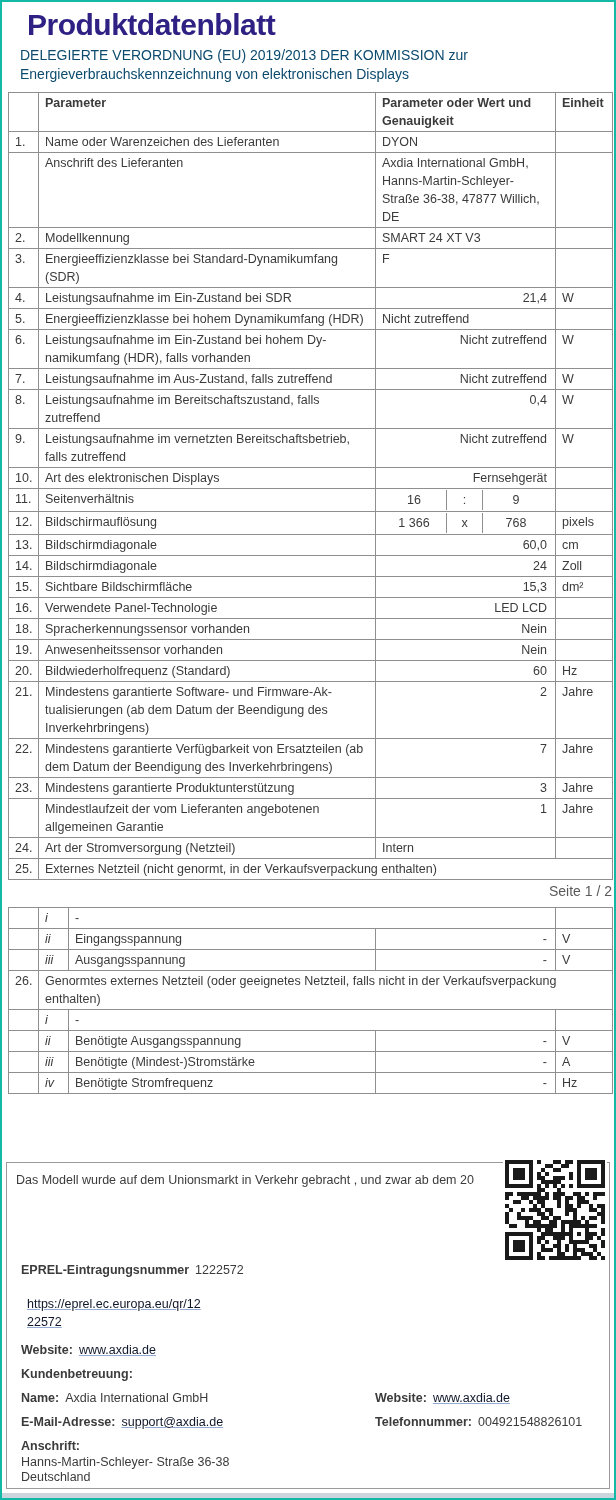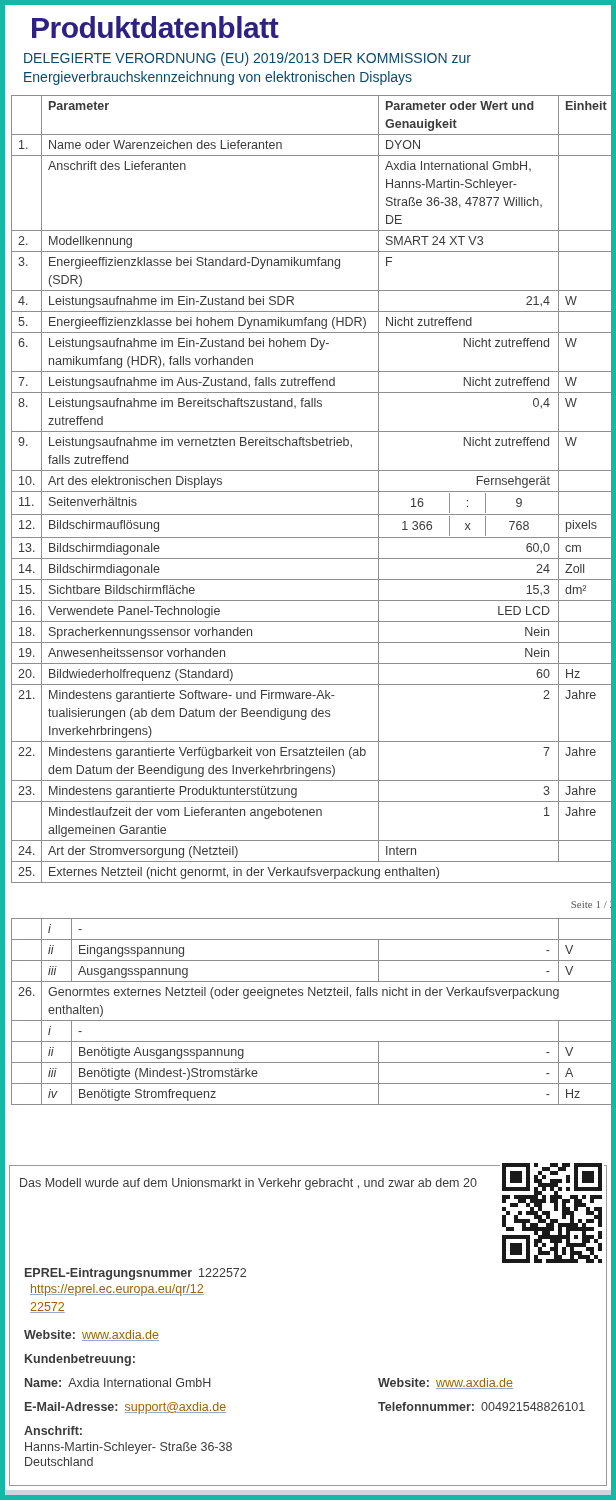--- a/index.html
+++ b/index.html
@@ -1,18 +1,18 @@
 <!DOCTYPE html>
 <html><head>
 <meta charset="utf-8">
 <style>
   * { margin:0; padding:0; box-sizing:border-box; }
   body { background:#fff; font-family:"Liberation Sans","DejaVu Sans",sans-serif; color:#3b3b3b; }
   .page { position:relative; width:616px; height:1500px; background:#fff;
-          border:5px solid #14b8a6; overflow:hidden; }
+          border:2px solid #14b8a6; overflow:hidden; }
 
   .doc-title { margin:6px 0 4px 25px; font-size:30px; font-weight:bold; letter-spacing:-0.5px; }
   .subtitle { margin-left:18px; font-size:14px; line-height:19px; color:#0c4a6e; }
 
   table.spec { border-collapse:collapse; table-layout:fixed; width:604px; margin:8px 0 0 6px;
                font-size:12.5px; }
   table.spec td { border:1px solid #8f8f8f; vertical-align:top; line-height:18px;
                   padding:1px 6px; overflow:hidden; }
   table.spec thead td { font-weight:bold; }
   td.td-num { padding:1px 2px 1px 4px; }
@@ -20,36 +20,36 @@
   td.td-value.right { text-align:right; padding-right:8px; }
   td.td-value.left { text-align:left; }
   td.td-unit { padding-left:5px; }
   td.no-pad { padding:0; }
   .triple { display:flex; align-items:flex-end; }
   .triple .part { line-height:18px; padding:1px 0; text-align:center; }
   .triple .p0 { width:64px; }
   .triple .p1 { width:37px; border-left:1px solid #8f8f8f; border-right:1px solid #8f8f8f; }
   .triple .p2 { flex:1; }
 
-  .page-indicator { width:610px; text-align:right; font-size:11px; color:#5a5a5a; margin-top:15px;font-family:Liberation Serif, serif; }
+  .page-indicator { width:610px; text-align:right; font-size:14px; color:#5a5a5a; margin-top:3px; }
   .t2 { margin-top:3px; }
 
   .footer-box { position:absolute; left:4px; right:4px; top:1160px; bottom:9px;
                 border:1px solid #9a9a9a; }
   .market-line { position:relative; z-index:1; margin:10px 0 4px 9px; font-size:12.5px;
                  white-space:nowrap; overflow:hidden; }
   .qr-wrap { position:absolute; z-index:2; top:-5px; right:2px; width:104px; height:104px;
              background:#fff; padding:2px; }
   .contact { padding:0 14px; margin-top:76px; font-size:12.5px; }
   .crow { display:flex; align-items:flex-start; margin-bottom:10px; }
   .cleft { width:354px; }
   .cright { flex:1; }
   .lbl { font-weight:bold; }
   .val { margin-left:6px; }
-  a.lnk { color:#a16207; text-decoration-color:#93abd2; margin-left:6px; }
+  a.lnk { color:#0f172a; text-decoration-color:#93abd2; margin-left:6px;margin-top:18px; }
   .lnk-block { display:block; margin-left:0; line-height:18px; }
   .addr-line { line-height:15.5px; }
   .addr-line.indent { padding-left:3px; }
   .bottom-edge { position:absolute; left:0; right:0; bottom:0; height:5px; background:#ccd4dd; }
 </style>
 </head>
 <body>
 
 <div class="page">
 

